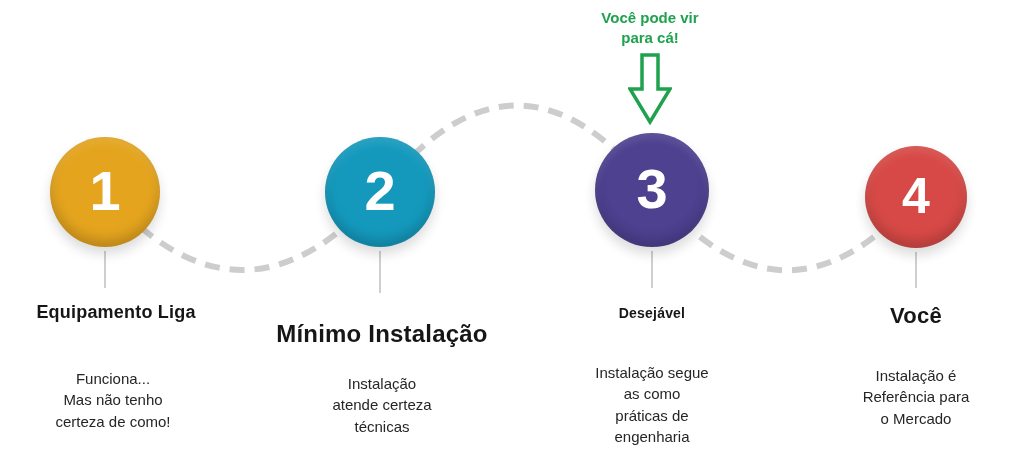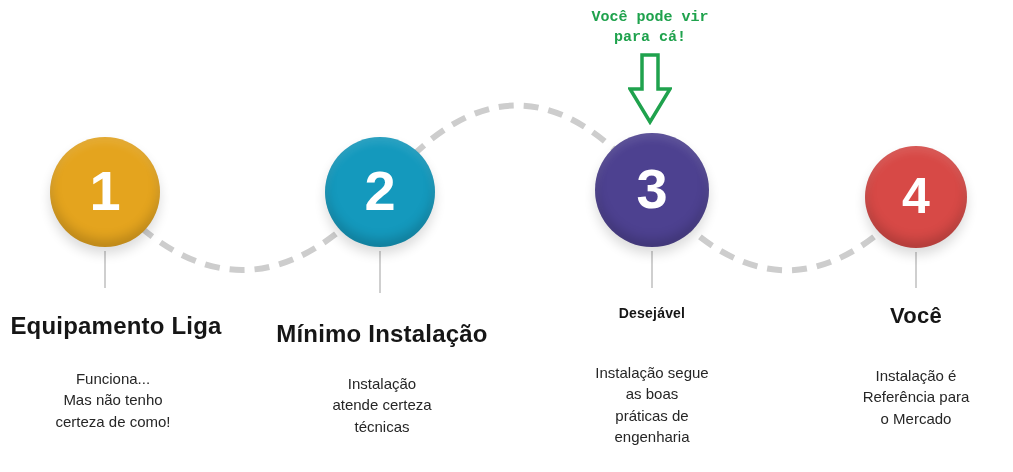--- a/index.html
+++ b/index.html
@@ -29,39 +29,39 @@
     color:#ffffff;font-weight:bold;line-height:1;
     font-size:56px;margin-top:-2px;
   }
   #c4 .num{font-size:50px;}
 
   .step-title{
     position:absolute;transform:translateX(-50%);
     text-align:center;color:#161616;font-weight:600;
     letter-spacing:.2px;white-space:nowrap;z-index:1;
   }
-  #t1{left:116px;top:312px;font-size:24px;}
+  #t1{left:116px;top:302px;font-size:18px;}
   #t2{left:382px;top:320px;font-size:24px;}
   #t3{left:652px;top:305px;font-size:14px;}
   #t4{left:916px;top:303px;font-size:22px;}
 
   .step-desc{
     position:absolute;transform:translateX(-50%);
     text-align:center;color:#262626;font-size:15px;
     line-height:1.42;white-space:pre-line;z-index:1;width:220px;
   }
   #d1{left:113px;top:368px;}
   #d2{left:382px;top:373px;}
   #d3{left:652px;top:362px;}
   #d4{left:916px;top:365px;}
 
   .callout-text{
     position:absolute;left:650px;top:8px;transform:translateX(-50%);
     text-align:center;font-size:15px;line-height:1.35;font-weight:600;
-    white-space:pre-line;z-index:3;font-family:Liberation Mono, monospace;
+    white-space:pre-line;z-index:3;
   }
   .callout-arrow{position:absolute;left:628px;top:53px;z-index:3;}
 </style>
 </head>
 <body>
 
 <div class="stage">
 
   <svg class="wave-svg" width="1013" height="472" viewBox="0 0 1013 472">
     <path d="M 105 192 Q 242 348 380 192 Q 516 20 652 190 Q 784 347 916 197" fill="none" stroke-width="6" stroke-dasharray="15 10" style="stroke: rgb(205, 205, 205);"></path>
@@ -95,20 +95,20 @@
   <div class="step-title" id="t3">Desejável</div>
   <div class="step-title" id="t4">Você</div>
 
   <div class="step-desc" id="d1">Funciona...
 Mas não tenho
 certeza de como!</div>
   <div class="step-desc" id="d2">Instalação
 atende certeza
 técnicas</div>
   <div class="step-desc" id="d3">Instalação segue
-as boas
+as como
 práticas de
 engenharia</div>
   <div class="step-desc" id="d4">Instalação é
 Referência para
 o Mercado</div>
 
 </div>
 
 </body></html>

